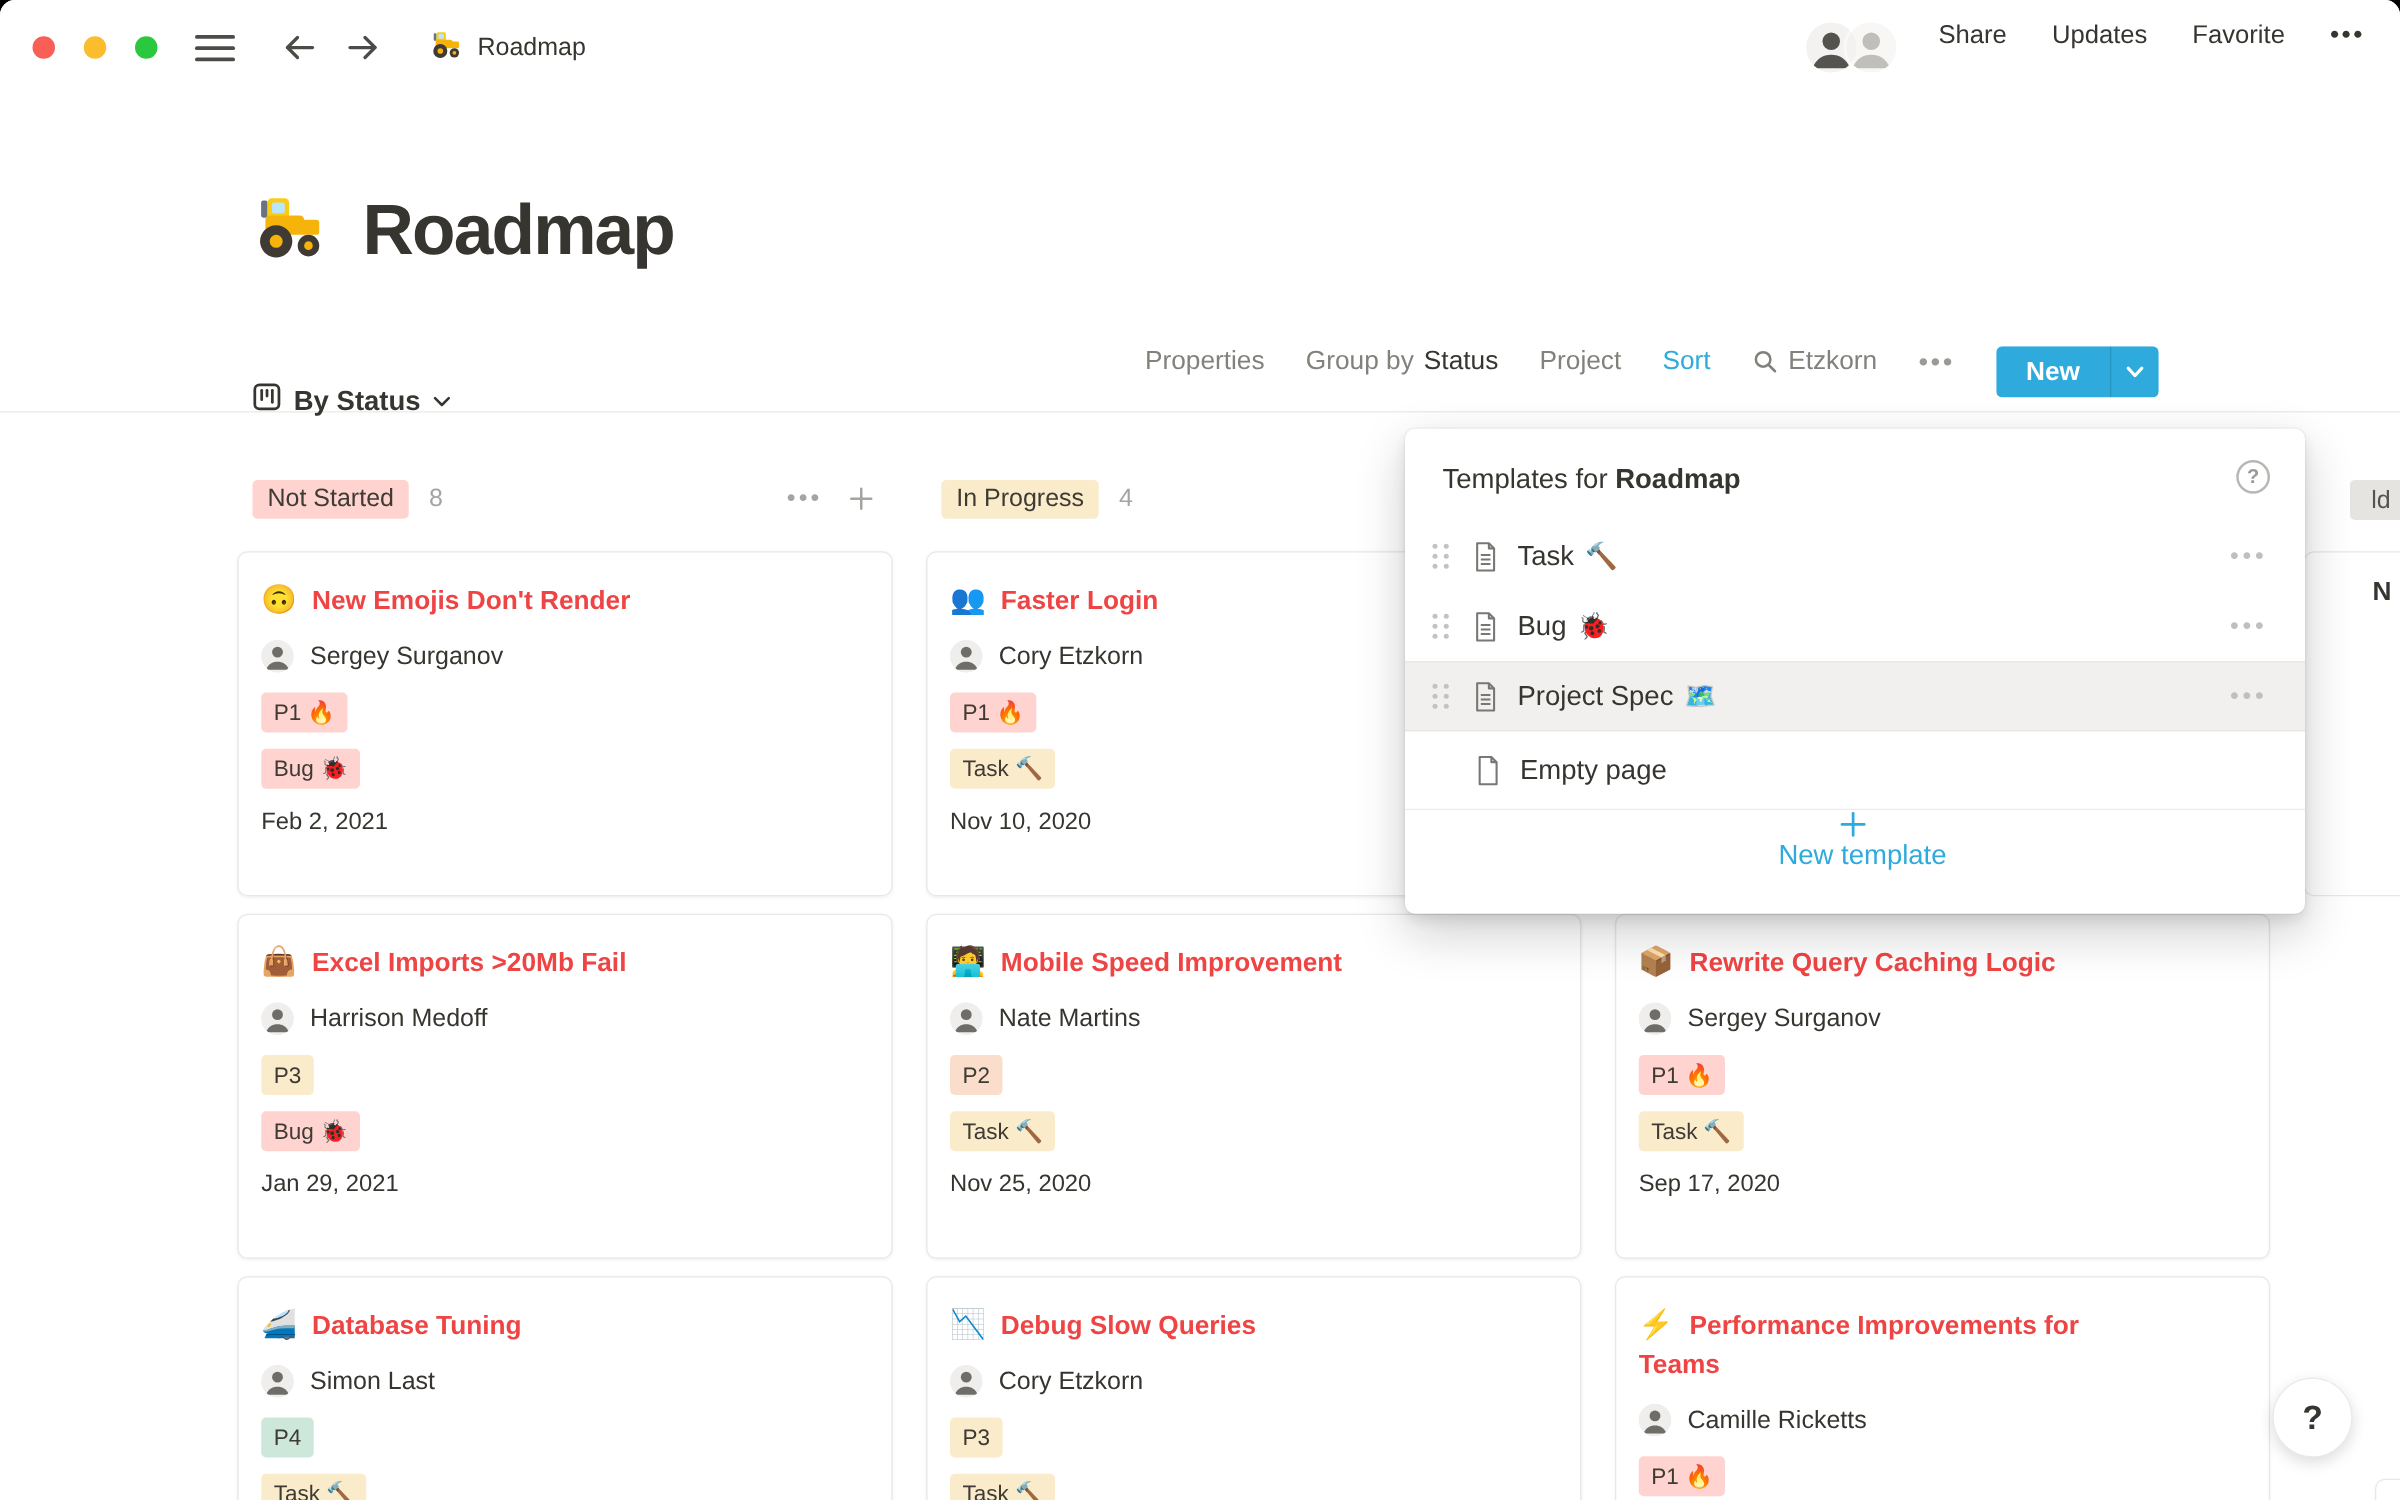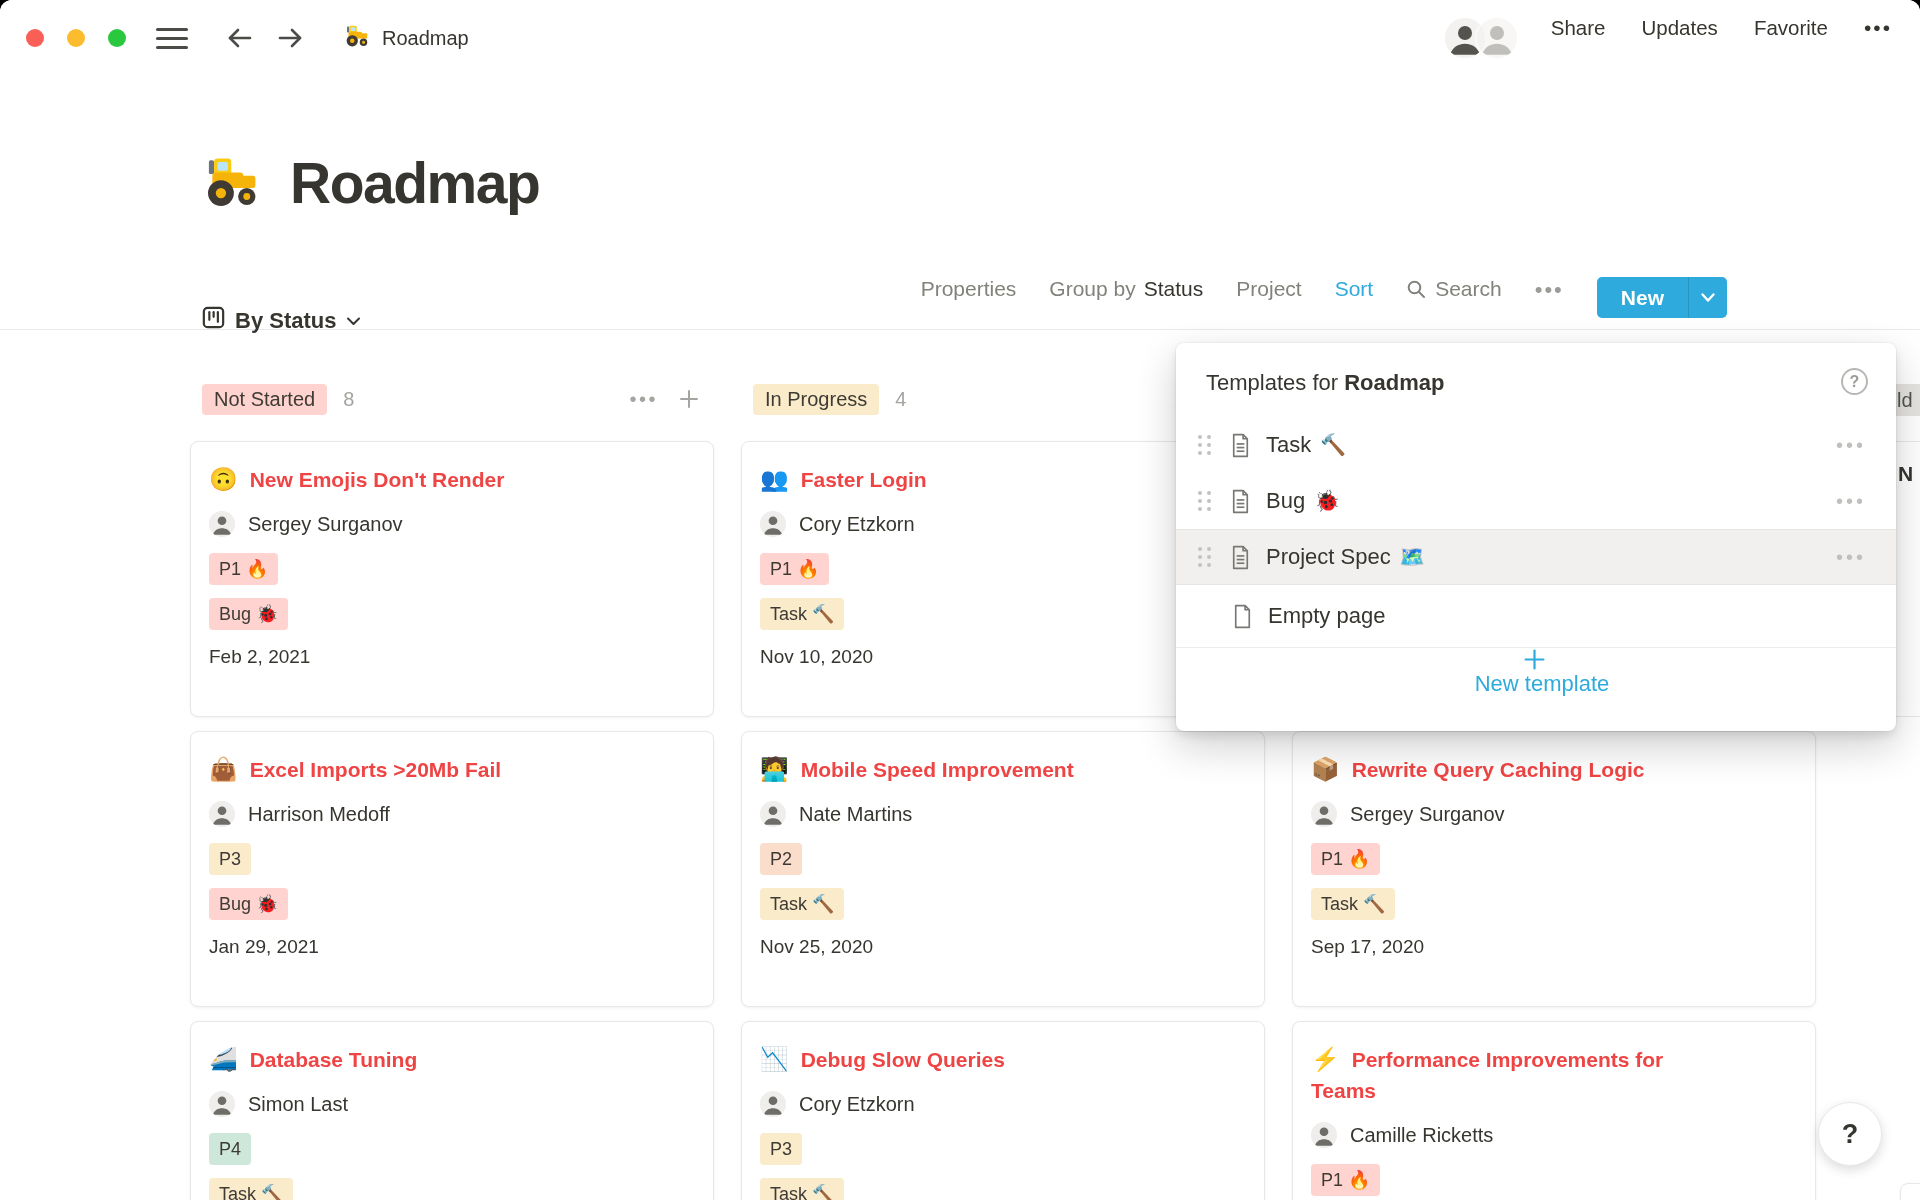--- a/index.html
+++ b/index.html
@@ -93,21 +93,21 @@
     padding-left:17px; color:#55544F; z-index:5; }
   .col4-card { position:absolute; left:1843px; top:441px; width:524px; height:276px;
     background:#fff; border:1px solid #E8E8E6; border-radius:8px; z-index:5; }
   .col4-card span { position:absolute; left:54px; top:20px; font-size:21px;
     font-weight:600; color:#37352F; }
   .col4-corner { position:absolute; left:1900px; top:1183px; width:120px; height:60px;
     background:#fff; border:1px solid #E8E8E6; border-radius:8px;
     box-shadow:0 1px 3px rgba(15,15,15,0.06); z-index:5; }
 
   
-  .popup { position:absolute; left:1176px; top:343px; width:720px; background:#fff;
+  .popup { position:absolute; left:1124px; top:343px; width:720px; background:#fff;
     border-radius:8px; z-index:60;
     box-shadow:0 0 0 1px rgba(15,15,15,0.04), 0 5px 10px rgba(15,15,15,0.09),
       0 15px 40px rgba(15,15,15,0.2); }
   .p-head { position:relative; padding:27px 30px 21px; font-size:22px; color:#37352F; }
   .p-head b { font-weight:700; }
   .help-circ { position:absolute; right:28px; top:25px; width:27px; height:27px;
     border:2px solid #B8B7B4; border-radius:50%; color:#9B9A97; font-size:16px;
     font-weight:700; display:flex; align-items:center; justify-content:center; cursor:pointer; }
   .trow { height:56px; display:flex; align-items:center; padding:0 30px 0 22px;
     cursor:pointer; }
@@ -238,21 +238,21 @@
         <span>Group by</span>
         <span class="gb-value">Status</span>
       </span>
       <span class="tb-item">Project</span>
       <span class="tb-item sort">Sort</span>
       <span class="tb-item searchbox">
         <svg width="20" height="20" viewBox="0 0 20 20" fill="none" stroke="#82827C" stroke-width="2" stroke-linecap="round">
             <circle cx="8.5" cy="8.5" r="5.8"></circle>
             <line x1="13" y1="13" x2="18" y2="18"></line>
           </svg>
-        <span>Search</span>
+        <span>Etzkorn</span>
       </span>
       <span class="tbr-more">•••</span>
       <span class="new-btn">
         <span class="new-main">New</span>
         <span class="new-caret">
           <svg width="16" height="11" viewBox="0 0 16 11" fill="none" stroke="#fff" stroke-width="2.4" stroke-linecap="round" stroke-linejoin="round">
               <path d="M2.5 2.5l5.5 6 5.5-6"></path>
             </svg>
         </span>
       </span>

